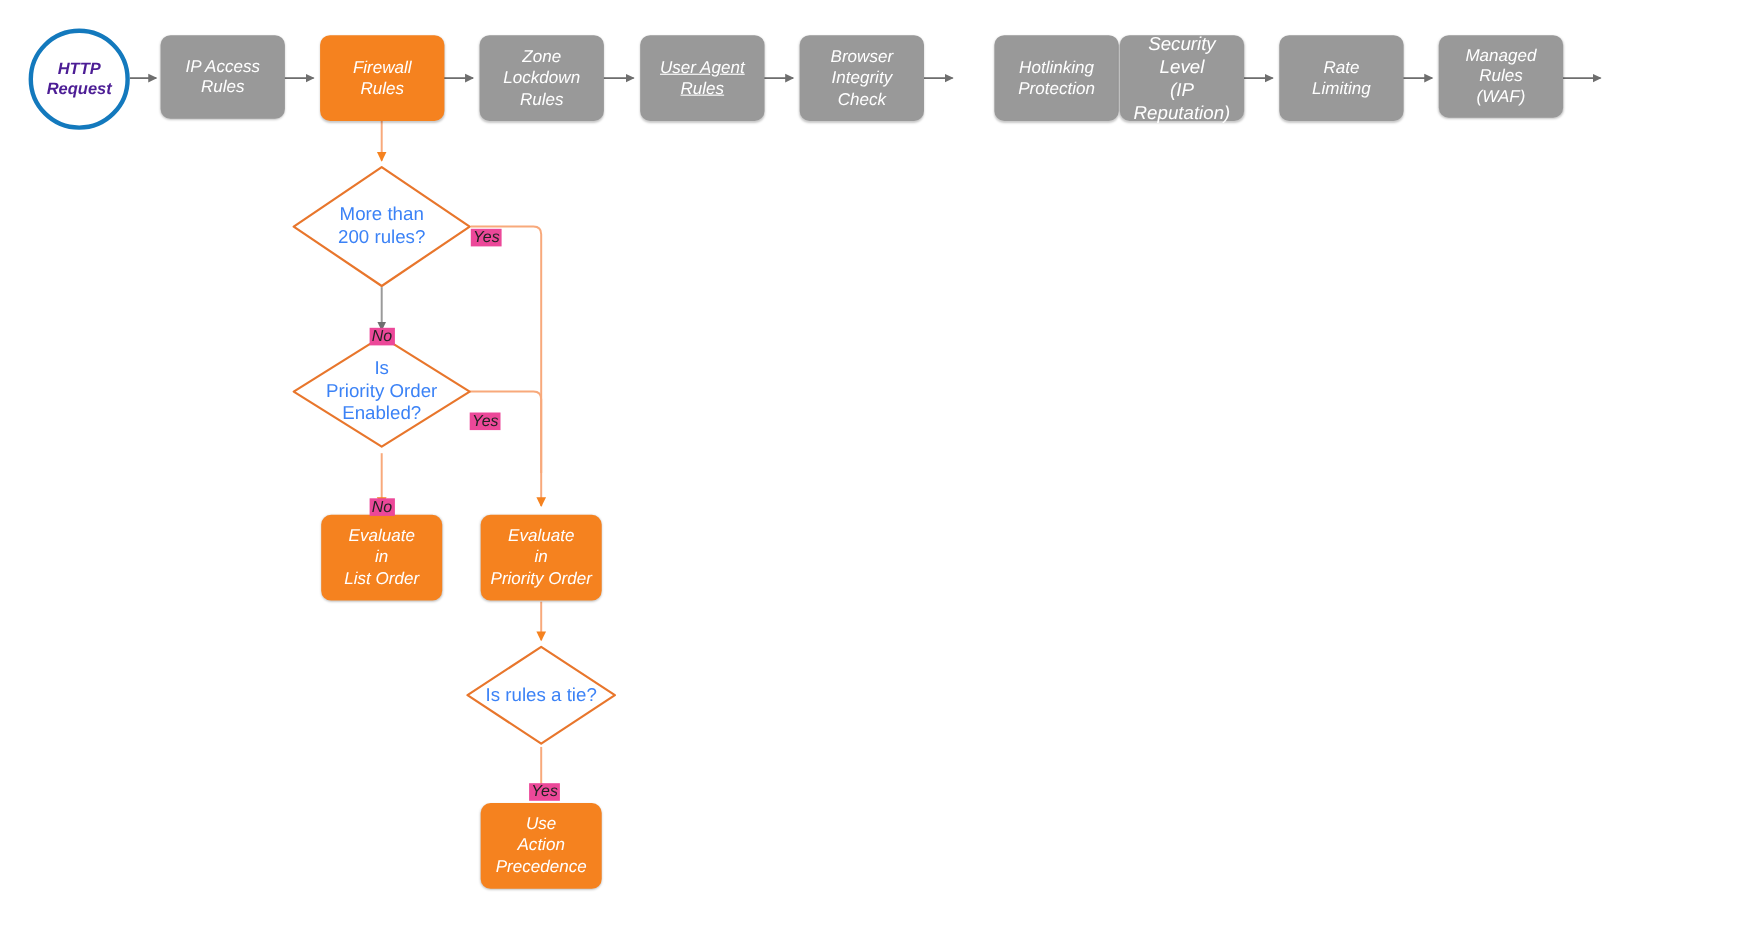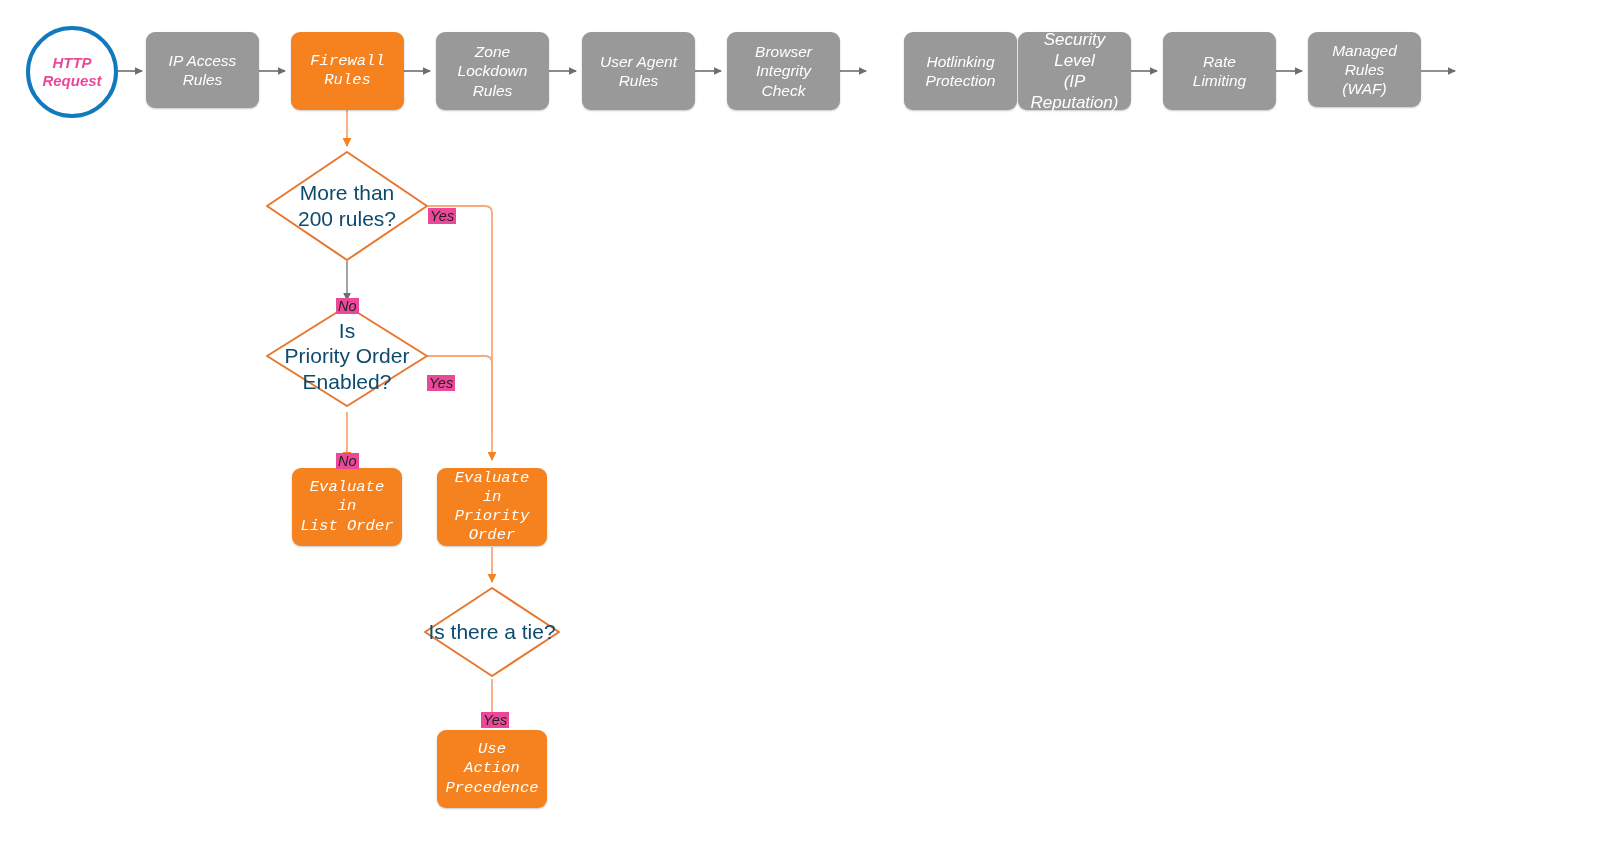--- a/index.html
+++ b/index.html
@@ -40,42 +40,42 @@
   }
 
   .proc {
     border-radius: 9px;
     font-style: italic;
     font-size: 15.5px;
     color: #ffffff;
     box-shadow: 0 1px 2px rgba(0,0,0,0.22);
   }
   .proc.gray { background: #999999; }
-  .proc.orange { background: #F5821F; font-family: Liberation Mono, monospace; }
+  .proc.orange { background: #F5821F; }
 
   .term {
     border-radius: 50%;
     border: 4px solid #1379BD;
     background: #ffffff;
-    color: #ec4899;
+    color: #4c1d95;
     font-style: italic;
     font-weight: bold;
     font-size: 15px;
     line-height: 1.2;
   }
   .term.filled {
     background: #1379BD;
     border: 0;
     color: #ffffff;
   }
 
   .decision {
     background: transparent;
-    font-size: 21px;
-    color: #0c4a6e;
+    font-size: 17px;
+    color: #3b82f6;
     z-index: 3;
   }
   .decision .dtext {
     position: relative;
     z-index: 4;
     line-height: 1.22;
   }
 
   .edge-label {
     position: absolute;
@@ -152,21 +152,21 @@
     </div>
 
     <div class="node proc orange" style="left:291px; top:32px; width:113px; height:78px;">
       <span class="ml">Firewall<br>Rules</span>
     </div>
 
     <div class="node proc gray" style="left:436px; top:32px; width:113px; height:78px;text-align:center;">
       <span class="ml">Zone<br>Lockdown<br>Rules</span>
     </div>
 
-    <div class="node proc gray" style="left:582px; top:32px; width:113px; height:78px;">
+    <div class="node proc gray" style="left:582px; top:32px; width:113px; height:78px;text-decoration:underline;">
       <span class="ml">User Agent<br>Rules</span>
     </div>
 
     <div class="node proc gray" style="left:727px; top:32px; width:113px; height:78px;">
       <span class="ml">Browser<br>Integrity<br>Check</span>
     </div>
 
     <div class="node proc gray" style="left:872px; top:32px; width:113px; height:78px;margin-left:32px;">
       <span class="ml">Hotlinking<br>Protection</span>
     </div>
@@ -186,21 +186,21 @@
 
     <div class="node decision" style="left:277px; top:176px; width:140px; height:60px;">
       <span class="dtext ml">More than<br>200 rules?</span>
     </div>
 
     <div class="node decision" style="left:272px; top:321px; width:150px; height:70px;">
       <span class="dtext ml">Is<br>Priority Order<br>Enabled?</span>
     </div>
 
     <div class="node decision" style="left:425px; top:616px; width:134px; height:32px;">
-      <span class="dtext ml">Is there a tie?</span>
+      <span class="dtext ml">Is rules a tie?</span>
     </div>
 
     <div class="node proc orange" style="left:292px; top:468px; width:110px; height:78px;">
       <span class="ml">Evaluate<br>in<br>List Order</span>
     </div>
 
     <div class="node proc orange" style="left:437px; top:468px; width:110px; height:78px;">
       <span class="ml">Evaluate<br>in<br>Priority Order</span>
     </div>
 

